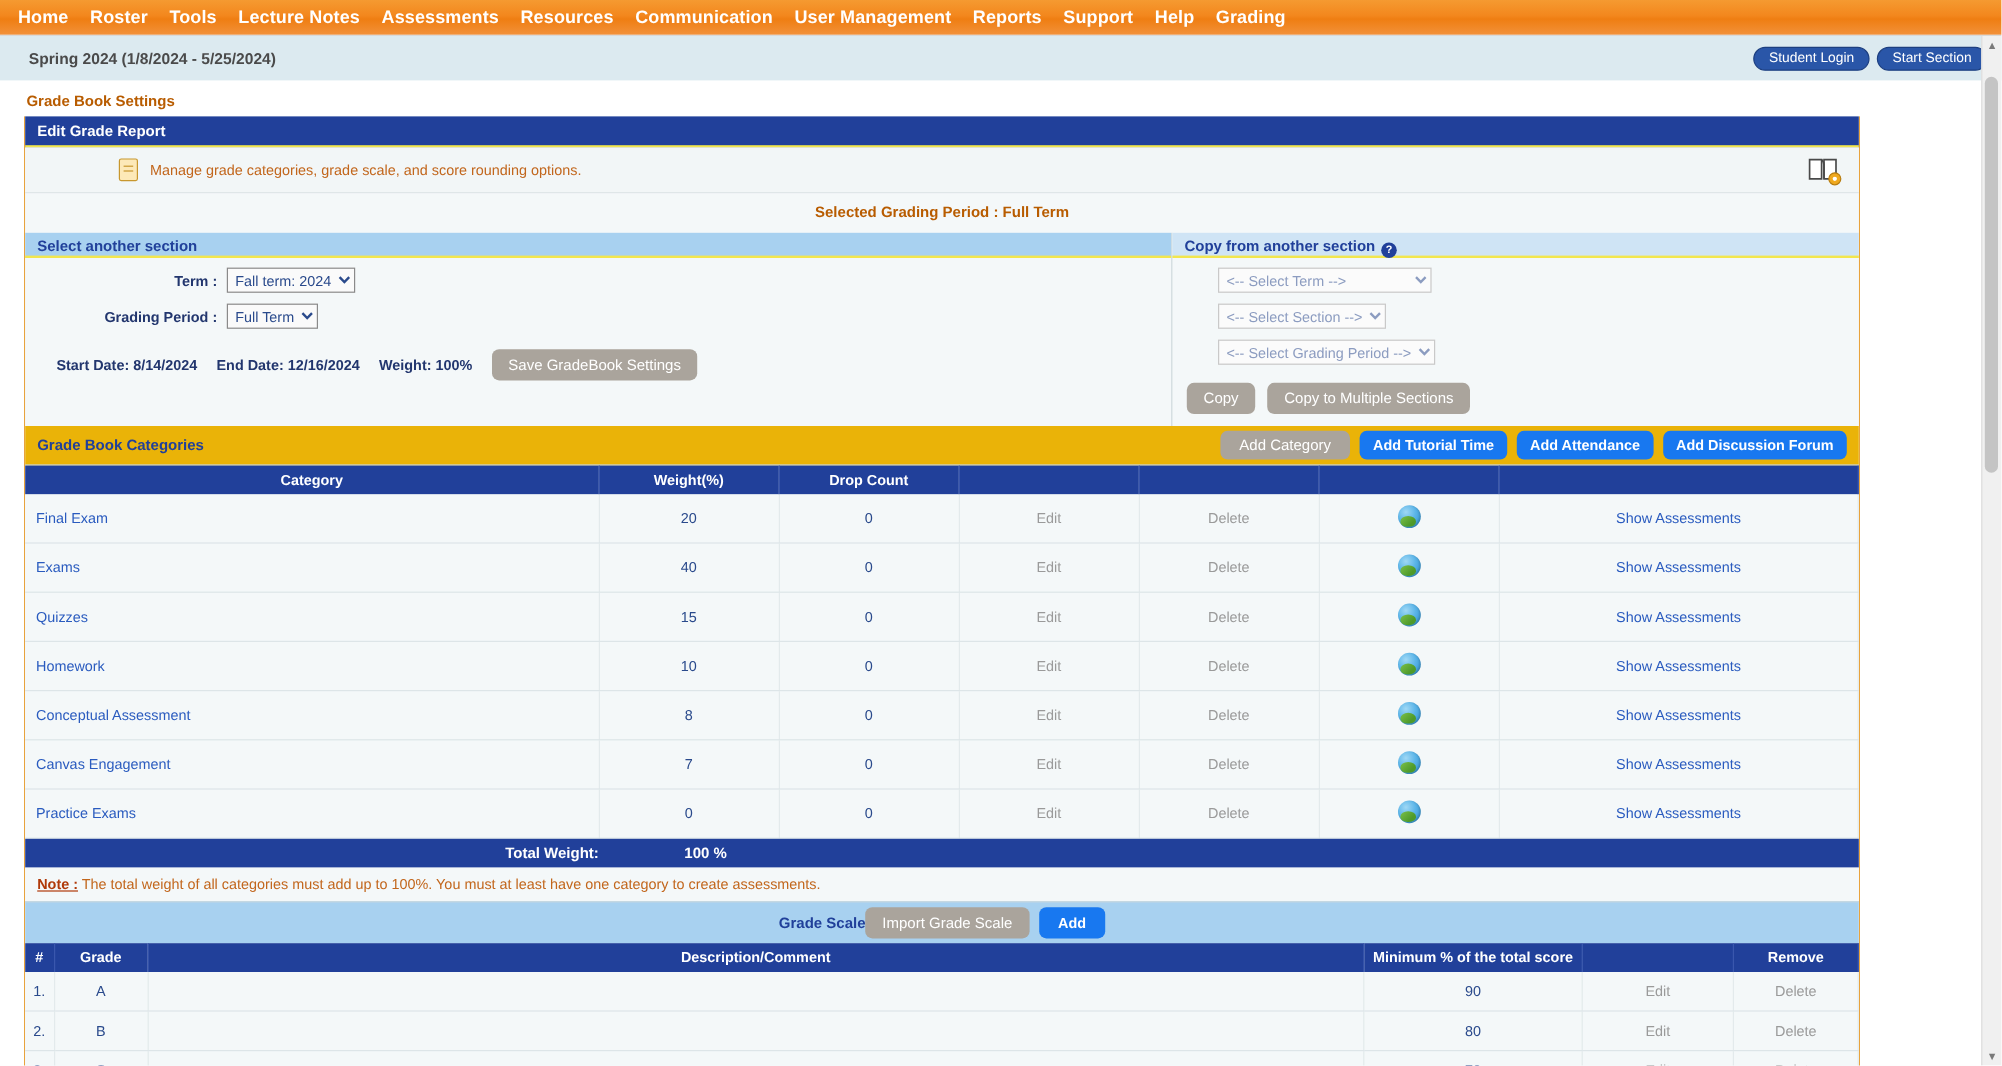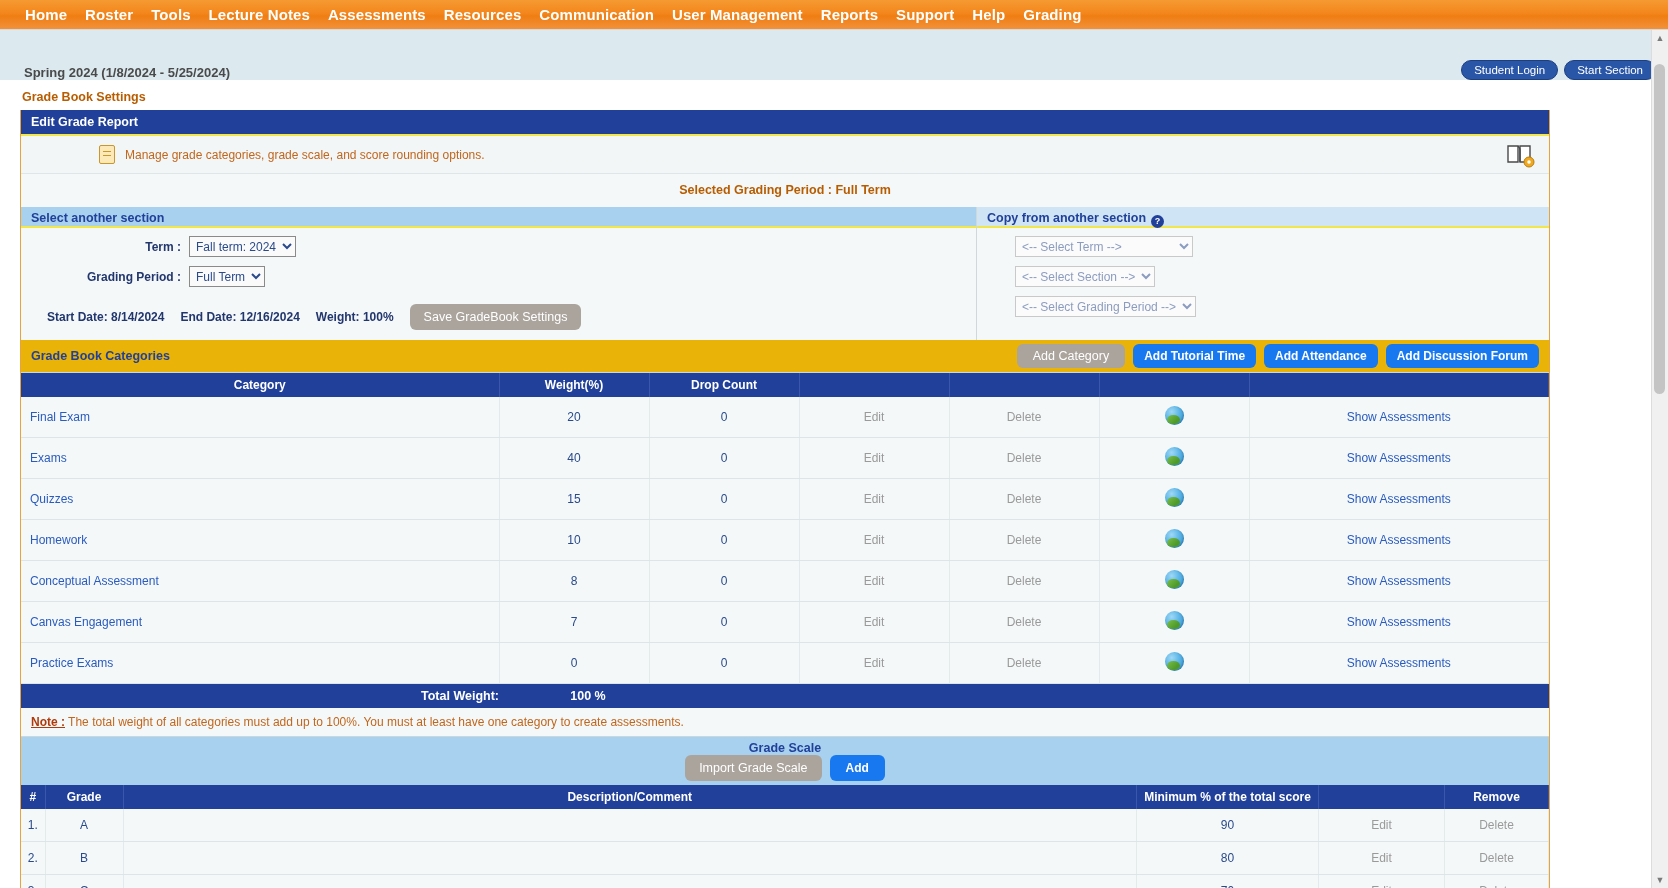--- a/index.html
+++ b/index.html
@@ -14,40 +14,40 @@
     overflow: hidden;
     position: relative;
   }
 
   
   .topnav {
     background: linear-gradient(to bottom, #f59a31 0%, #f3871d 45%, #ef7e12 55%, #f2913a 100%);
     height: 30px;
     display: flex;
     align-items: center;
-    padding-left: 16px;
+    padding-left: 6px;
     box-sizing: border-box;
     border-bottom: 1px solid #d8d8d8;
   }
   .topnav .nav-item {
     color: #ffffff;
     font-weight: bold;
     font-size: 15px;
     padding: 4px 9px;
     white-space: nowrap;
     cursor: pointer;
     letter-spacing: 0.1px;
   }
 
   
   .termbar {
     background: #dceaf0;
-    height: 50px;
-    display: flex;
-    align-items: flex-end;
+    height: 37px;
+    display: flex;
+    align-items: center;
     justify-content: space-between;
     padding: 0 12px 0 24px;
     box-sizing: border-box;
   }
   .termbar .term-text {
     color: #4a4a4a;
     font-weight: bold;
     font-size: 13px;
   }
   .termbar-buttons { display: flex; gap: 6px; }
@@ -298,21 +298,20 @@
     text-decoration: underline;
   }
 
   .gs-bar {
     background: #a8d1f0;
     display: flex;
     align-items: center;
     justify-content: center;
     padding: 4px 10px;
     border-top: 1px solid #c9d7de;
-    flex-direction: column;
   }
   .gs-bar-title { color: #21409a; font-weight: bold; font-size: 12.5px; }
   .gs-bar-btns { display: flex; gap: 8px; }
 
   
   .vscroll {
     position: absolute;
     right: 0; top: 30px;
     width: 16px;
     height: 858px;
@@ -441,20 +440,24 @@
                 <option>&lt;-- Select Section --&gt;</option>
               </select>
             </div>
             <div class="form-row">
               <select class="fake muted">
                 <option>&lt;-- Select Grading Period --&gt;</option>
               </select>
             </div>
           </div>
 
+          <div class="copy-buttons">
+            <button class="gray-btn">Copy</button>
+            <button class="gray-btn">Copy to Multiple Sections</button>
+          </div>
         </div>
 
       </div>
 
       <div class="cat-bar">
         <div class="cat-bar-title">Grade Book Categories</div>
         <div class="cat-bar-btns">
           <button class="gray-btn" style="padding:5px 16px;font-size:12.5px">Add Category</button>
           <button class="blue-btn">Add Tutorial Time</button>
           <button class="blue-btn">Add Attendance</button>

